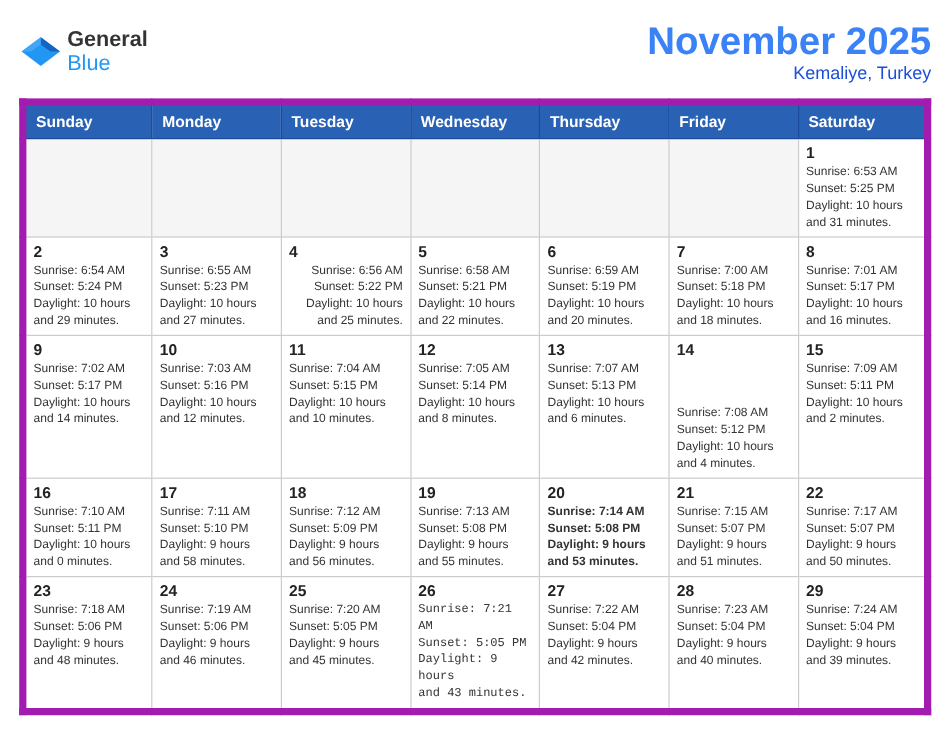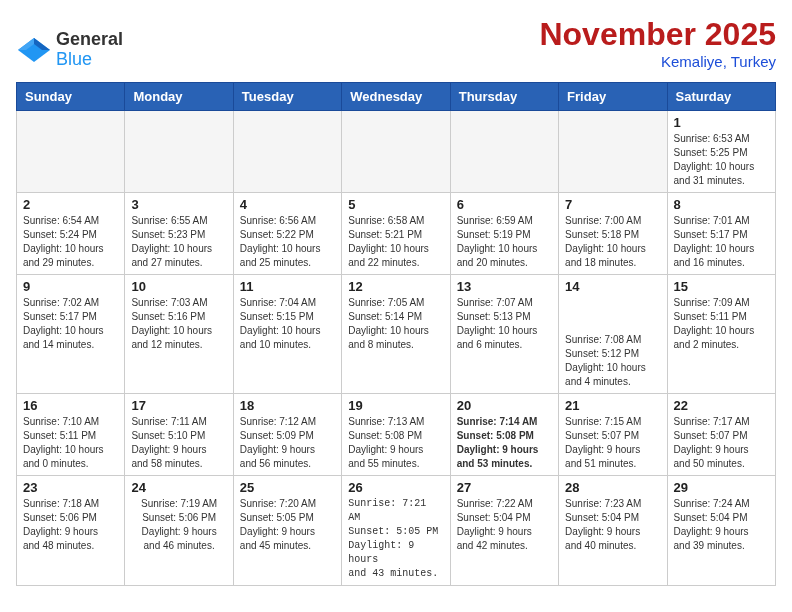--- a/index.html
+++ b/index.html
@@ -6,21 +6,21 @@
     body {
       font-family: Arial, sans-serif;
       background: #fff;
       width: 792px;
       min-height: 612px;
       padding: 16px;
     }
     .header-area {
       display: flex;
       justify-content: space-between;
-      align-items: flex-end;
+      align-items: center;
       margin-bottom: 12px;
     }
     .logo {
       display: flex;
       align-items: center;
       gap: 4px;
     }
     .logo-text {
       font-size: 18px;
       font-weight: normal;
@@ -33,30 +33,30 @@
     .logo-icon {
       width: 36px;
       height: 28px;
     }
     .title-area {
       text-align: right;
     }
     .month-title {
       font-size: 32px;
       font-weight: bold;
-      color: #b91c1c;
+      color: #3b82f6;
     }
     .location-title {
       font-size: 15px;
       color: #1d4ed8;
     }
     .calendar-table {
       width: 100%;
       border-collapse: collapse;
-      border: 1px solid #a21caf;
+      border: 6px solid #a21caf;
     }
     .calendar-table th {
       background: #2962b5;
       color: #fff;
       font-size: 13px;
       font-weight: bold;
       text-align: left;
       padding: 6px 8px;
       border: 1px solid #1a4a99;
     }
@@ -148,21 +148,21 @@
         </td>
         <td>
           <span class="day-number">3</span>
           <div class="day-info" style="white-space: pre-line;">Sunrise: 6:55 AM
 Sunset: 5:23 PM
 Daylight: 10 hours
 and 27 minutes.</div>
         </td>
         <td>
           <span class="day-number">4</span>
-          <div class="day-info" style="white-space: pre-line;">Sunrise: 6:56 AM
+          <div class="day-info" style="white-space: pre-line; text-align: right;">Sunrise: 6:56 AM
 Sunset: 5:22 PM
 Daylight: 10 hours
 and 25 minutes.</div>
         </td>
         <td>
           <span class="day-number">5</span>
           <div class="day-info" style="white-space: pre-line;">Sunrise: 6:58 AM
 Sunset: 5:21 PM
 Daylight: 10 hours
 and 22 minutes.</div>
@@ -294,21 +294,21 @@
       <tr class="week-row">
         <td>
           <span class="day-number">23</span>
           <div class="day-info" style="white-space: pre-line;">Sunrise: 7:18 AM
 Sunset: 5:06 PM
 Daylight: 9 hours
 and 48 minutes.</div>
         </td>
         <td>
           <span class="day-number">24</span>
-          <div class="day-info" style="white-space: pre-line; text-align: center;">Sunrise: 7:19 AM
+          <div class="day-info" style="white-space: pre-line;">Sunrise: 7:19 AM
 Sunset: 5:06 PM
 Daylight: 9 hours
 and 46 minutes.</div>
         </td>
         <td>
           <span class="day-number">25</span>
           <div class="day-info" style="white-space: pre-line;">Sunrise: 7:20 AM
 Sunset: 5:05 PM
 Daylight: 9 hours
 and 45 minutes.</div>

